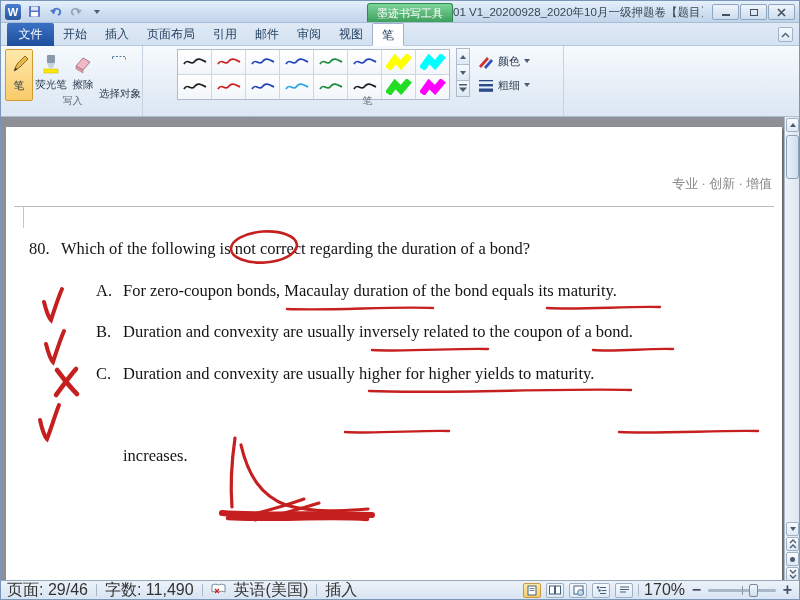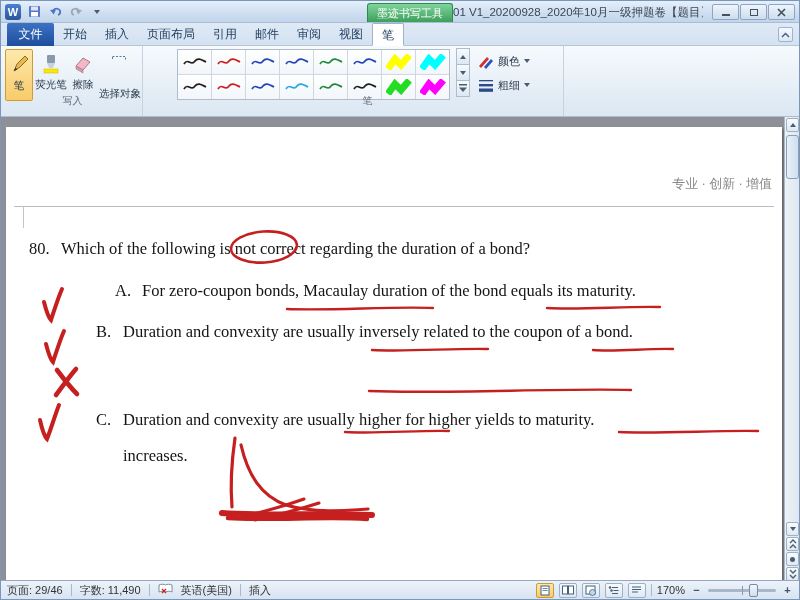--- a/index.html
+++ b/index.html
@@ -81,21 +81,21 @@
     background:linear-gradient(90deg,#eef3f8,#dde6ef); border-left:1px solid #aab8c8; }
   .sbtn { position:absolute; left:1px; width:13px; height:14px; background:linear-gradient(#f8fbfe,#dfe9f2);
     border:1px solid #9fb0c2; border-radius:2px; display:flex; align-items:center; justify-content:center; }
   .sthumb { position:absolute; left:1px; top:18px; width:13px; height:44px;
     background:linear-gradient(90deg,#e9f1f9,#cfdeee); border:1px solid #8aa0b8; border-radius:3px; }
   .sdot { width:5px; height:5px; border-radius:50%; background:#4a5c72; }
 
   
   .statusbar { position:absolute; bottom:0; left:0; width:100%; height:19px;
     background:linear-gradient(#ecf2fa,#d8e4f2); border-top:1px solid #98a8bc;
-    display:flex; align-items:center; font-size:11px; color:#333; padding-left:6px; gap:8px; }
+    display:flex; align-items:center; font-size:16px; color:#333; padding-left:6px; gap:8px; }
   .sep { width:1px; height:12px; background:#aab8c8; }
   .sright { position:absolute; right:5px; top:0; height:18px; display:flex; align-items:center; gap:5px; }
   .vbtn { width:18px; height:15px; border:1px solid #9fb0c2; border-radius:2px;
     background:linear-gradient(#f6fafd,#dde8f2); display:flex; align-items:center; justify-content:center; }
   .vbtn.active { background:linear-gradient(#fde9ac,#f9cb6a); border-color:#c89a40; }
   .zbtn { width:13px; text-align:center; font-weight:bold; color:#44506a; }
   .ztrack { position:relative; width:68px; height:3px; background:#a8b8c8; border-radius:2px; }
   .znotch { position:absolute; left:50%; top:-3px; width:1px; height:9px; background:#8a9aac; }
   .zthumb { position:absolute; left:60%; top:-5px; width:9px; height:13px;
     background:linear-gradient(#f2f7fc,#cfdeee); border:1px solid #7a8a9a; border-radius:2px; }
@@ -328,27 +328,27 @@
   <div class="docarea">
     <div class="page">
       <div class="phead-right">专业 · 创新 · 增值</div>
       <div class="hrule"></div>
       <div class="vtick"></div>
 
       <div class="dline" style="left:23px;top:112px;">
         <span class="num">80.</span><span>Which of the following is not correct regarding the duration of a bond?</span>
       </div>
 
-      <div class="dline opt" style="top:154px;margin-left:19px;">
+      <div class="dline opt" style="top:154px;">
         <span class="letter">A.</span><span>For zero-coupon bonds, Macaulay duration of the bond equals its maturity.</span>
       </div>
       <div class="dline opt" style="top:195px;">
         <span class="letter">B.</span><span>Duration and convexity are usually inversely related to the coupon of a bond.</span>
       </div>
-      <div class="dline opt" style="top:237px;margin-top:46px;">
+      <div class="dline opt" style="top:237px;">
         <span class="letter">C.</span><span>Duration and convexity are usually higher for higher yields to maturity.</span>
       </div>
       <div class="dline" style="left:117px;top:319px;">increases.</div>
 
     </div>
 
     <div class="vscroll">
       <span class="sbtn" style="top:1px;">
           <span class="tri-up"></span>
         </span>

